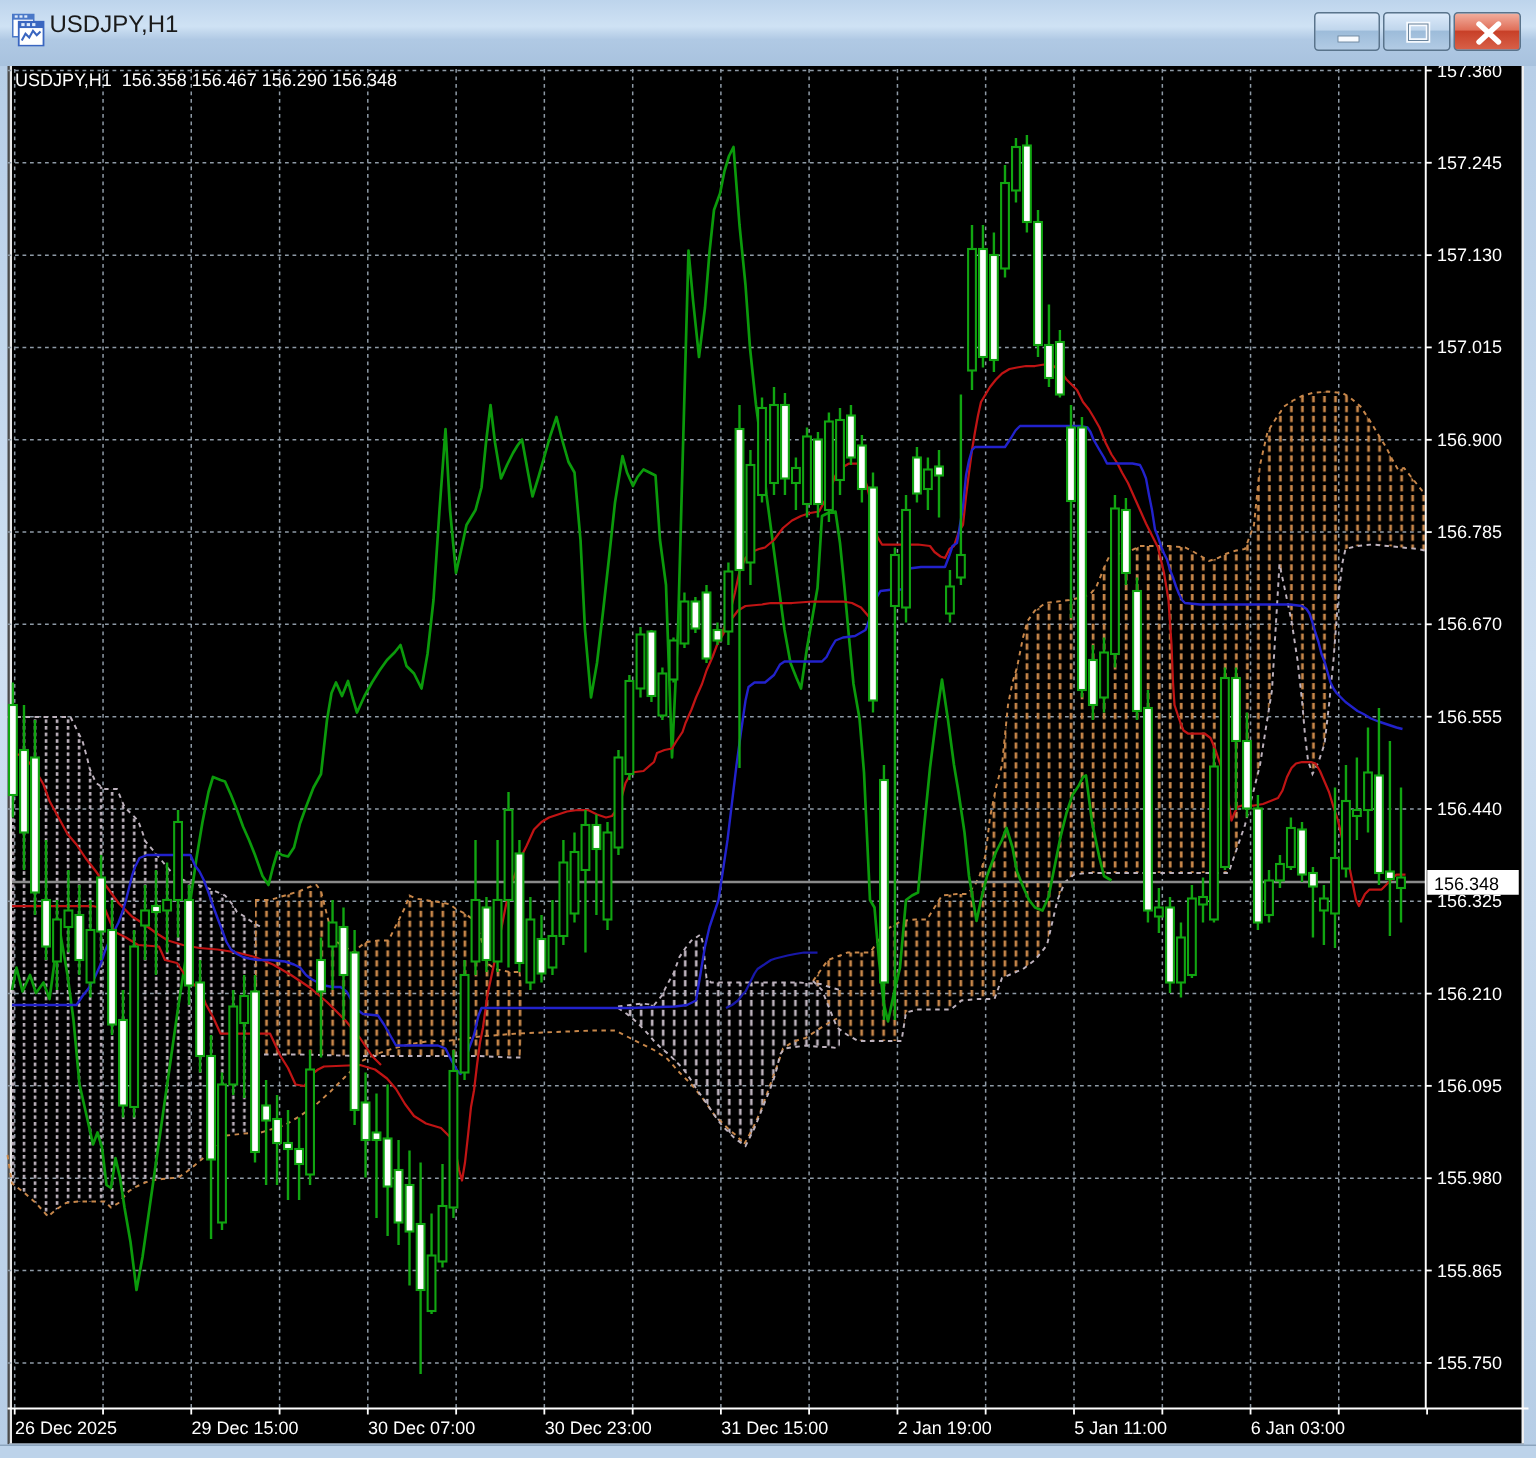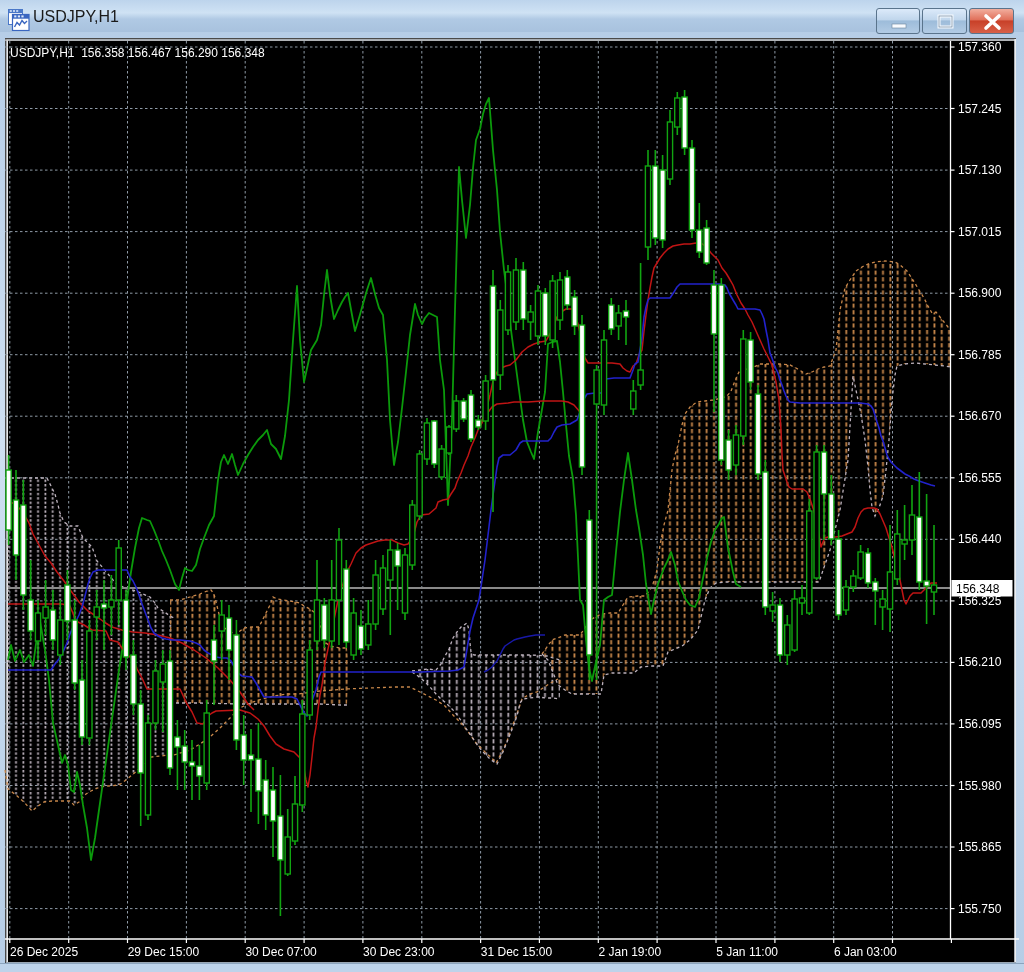--- a/index.html
+++ b/index.html
@@ -1,16 +1,16 @@
 <!DOCTYPE html>
 <html><head><meta charset="utf-8"><style>
 *{margin:0;padding:0;box-sizing:border-box}
 body{width:1024px;height:972px;font-family:"Liberation Sans",sans-serif;background:#b9d0e8;overflow:hidden}
 .win{position:relative;width:1024px;height:972px;background:linear-gradient(#b4cce6,#cfe0f2 45%,#b6cde6);}
-.titlebar{position:absolute;left:0;top:0;width:100%;height:32px;
+.titlebar{position:absolute;left:0;top:0;width:100%;height:44px;
  background:linear-gradient(#bdd4ec,#cfe2f4 40%,#b0c9e4 60%,#a8c2de);}
 .ticon{position:absolute;left:8px;top:9px;width:22px;height:22px}
 .ttext{position:absolute;left:33px;top:8px;font-size:16px;color:#1a1a1a}
 .btn{position:absolute;top:8px;height:26px;border-radius:3px;border:1px solid #5a748c}
 .btnmin{left:876px;width:44px;background:linear-gradient(#dceafa,#c0d6ec 45%,#9dbcda 50%,#b2cbe4)}
 .btnmax{left:922px;width:45px;background:linear-gradient(#dceafa,#c0d6ec 45%,#9dbcda 50%,#b2cbe4)}
 .btncls{left:969px;width:45px;background:#d0513a}
 .chart{position:absolute;left:0;top:0}
 .bstrip{position:absolute;left:0;top:963px;width:100%;height:9px;background:#bdd3ea;border-top:1px solid #8ba4bd}
 </style></head>

